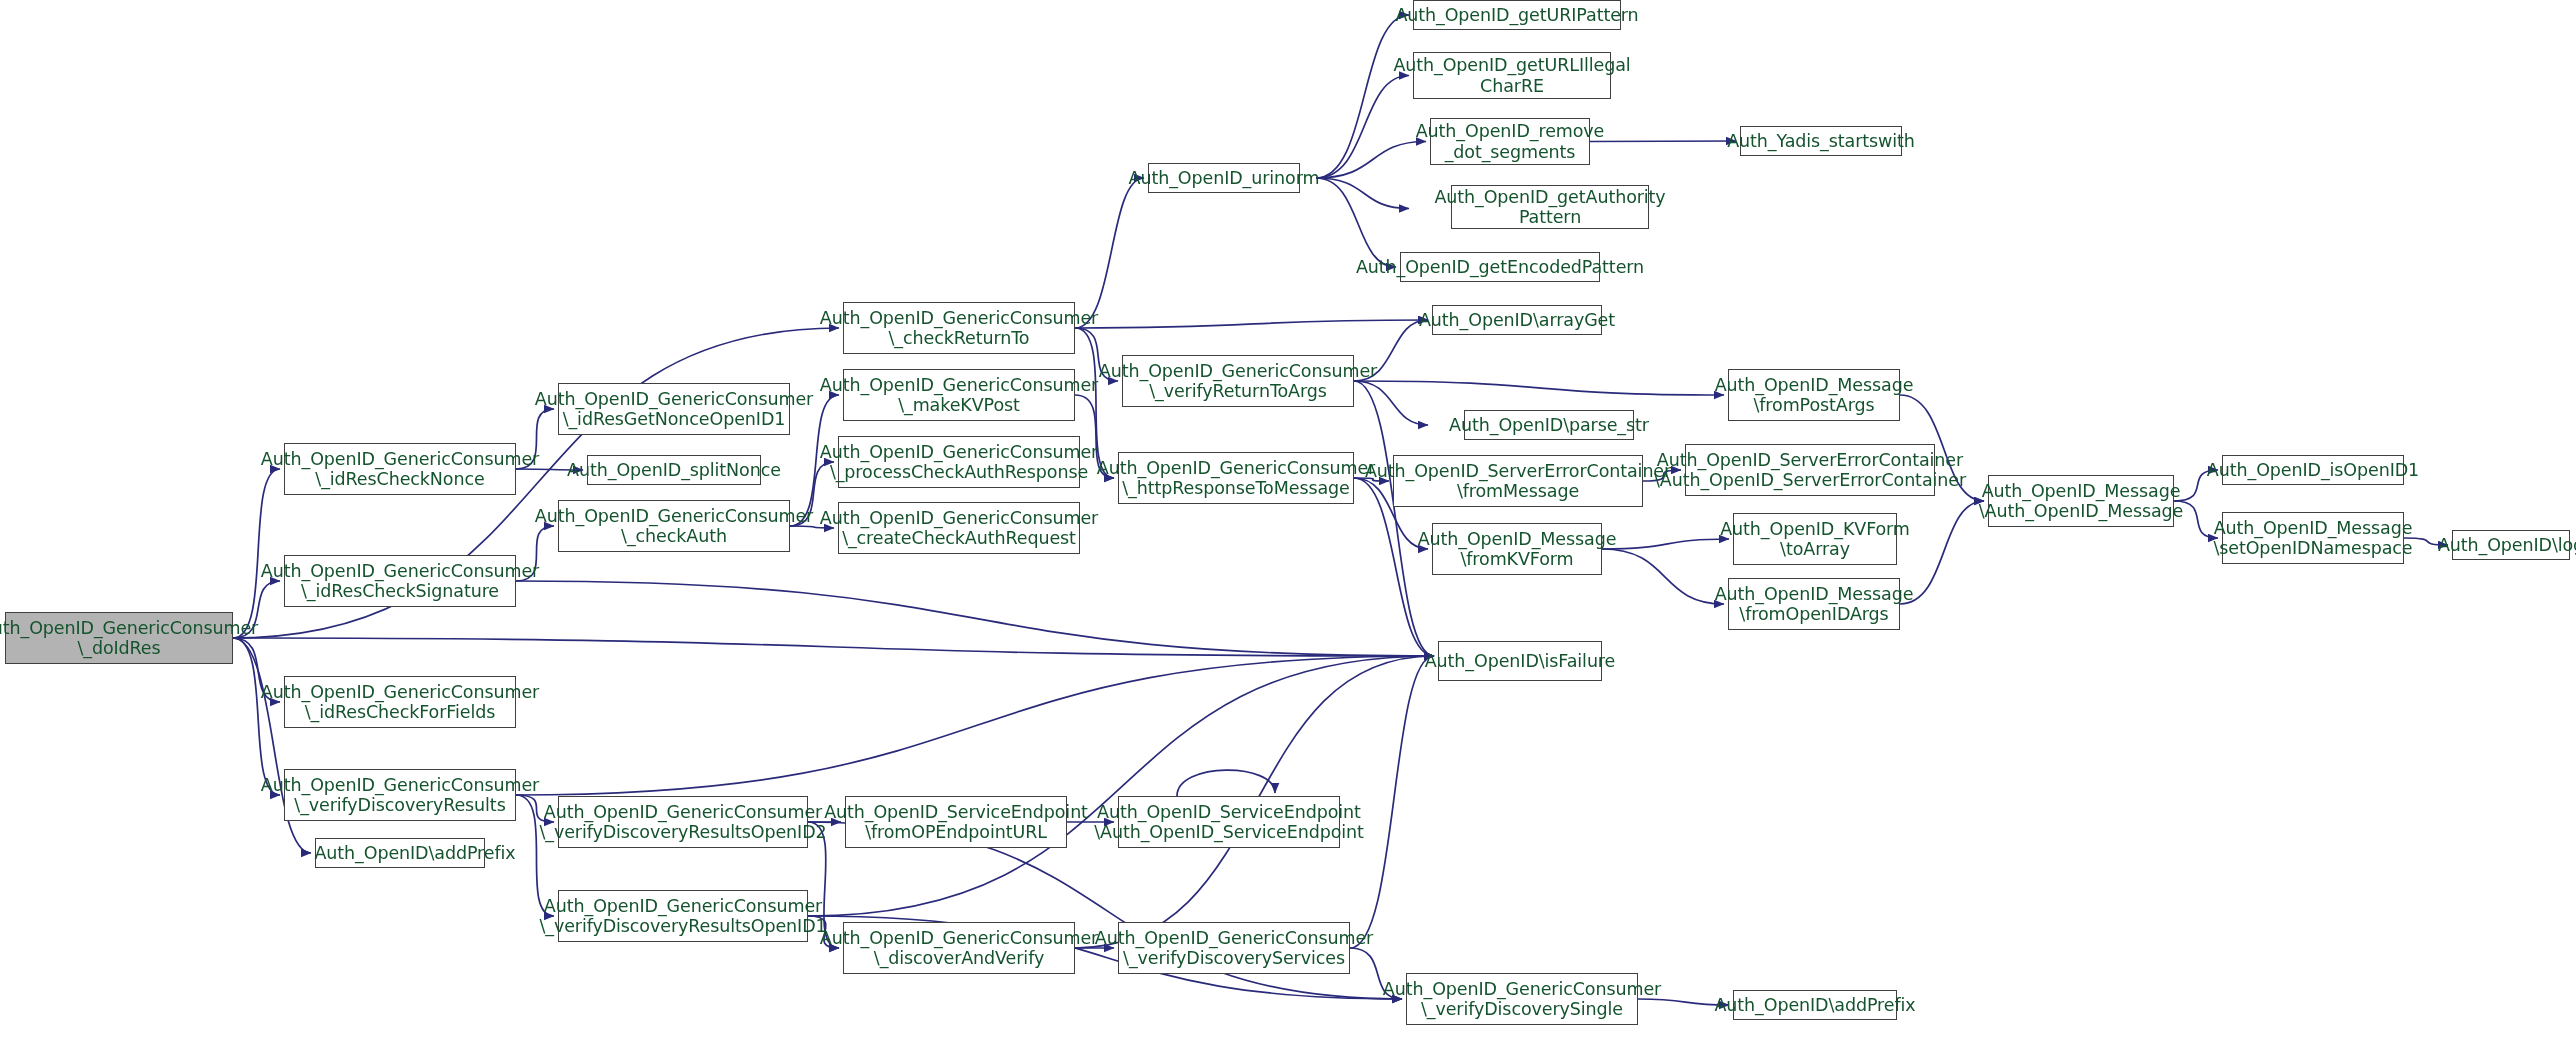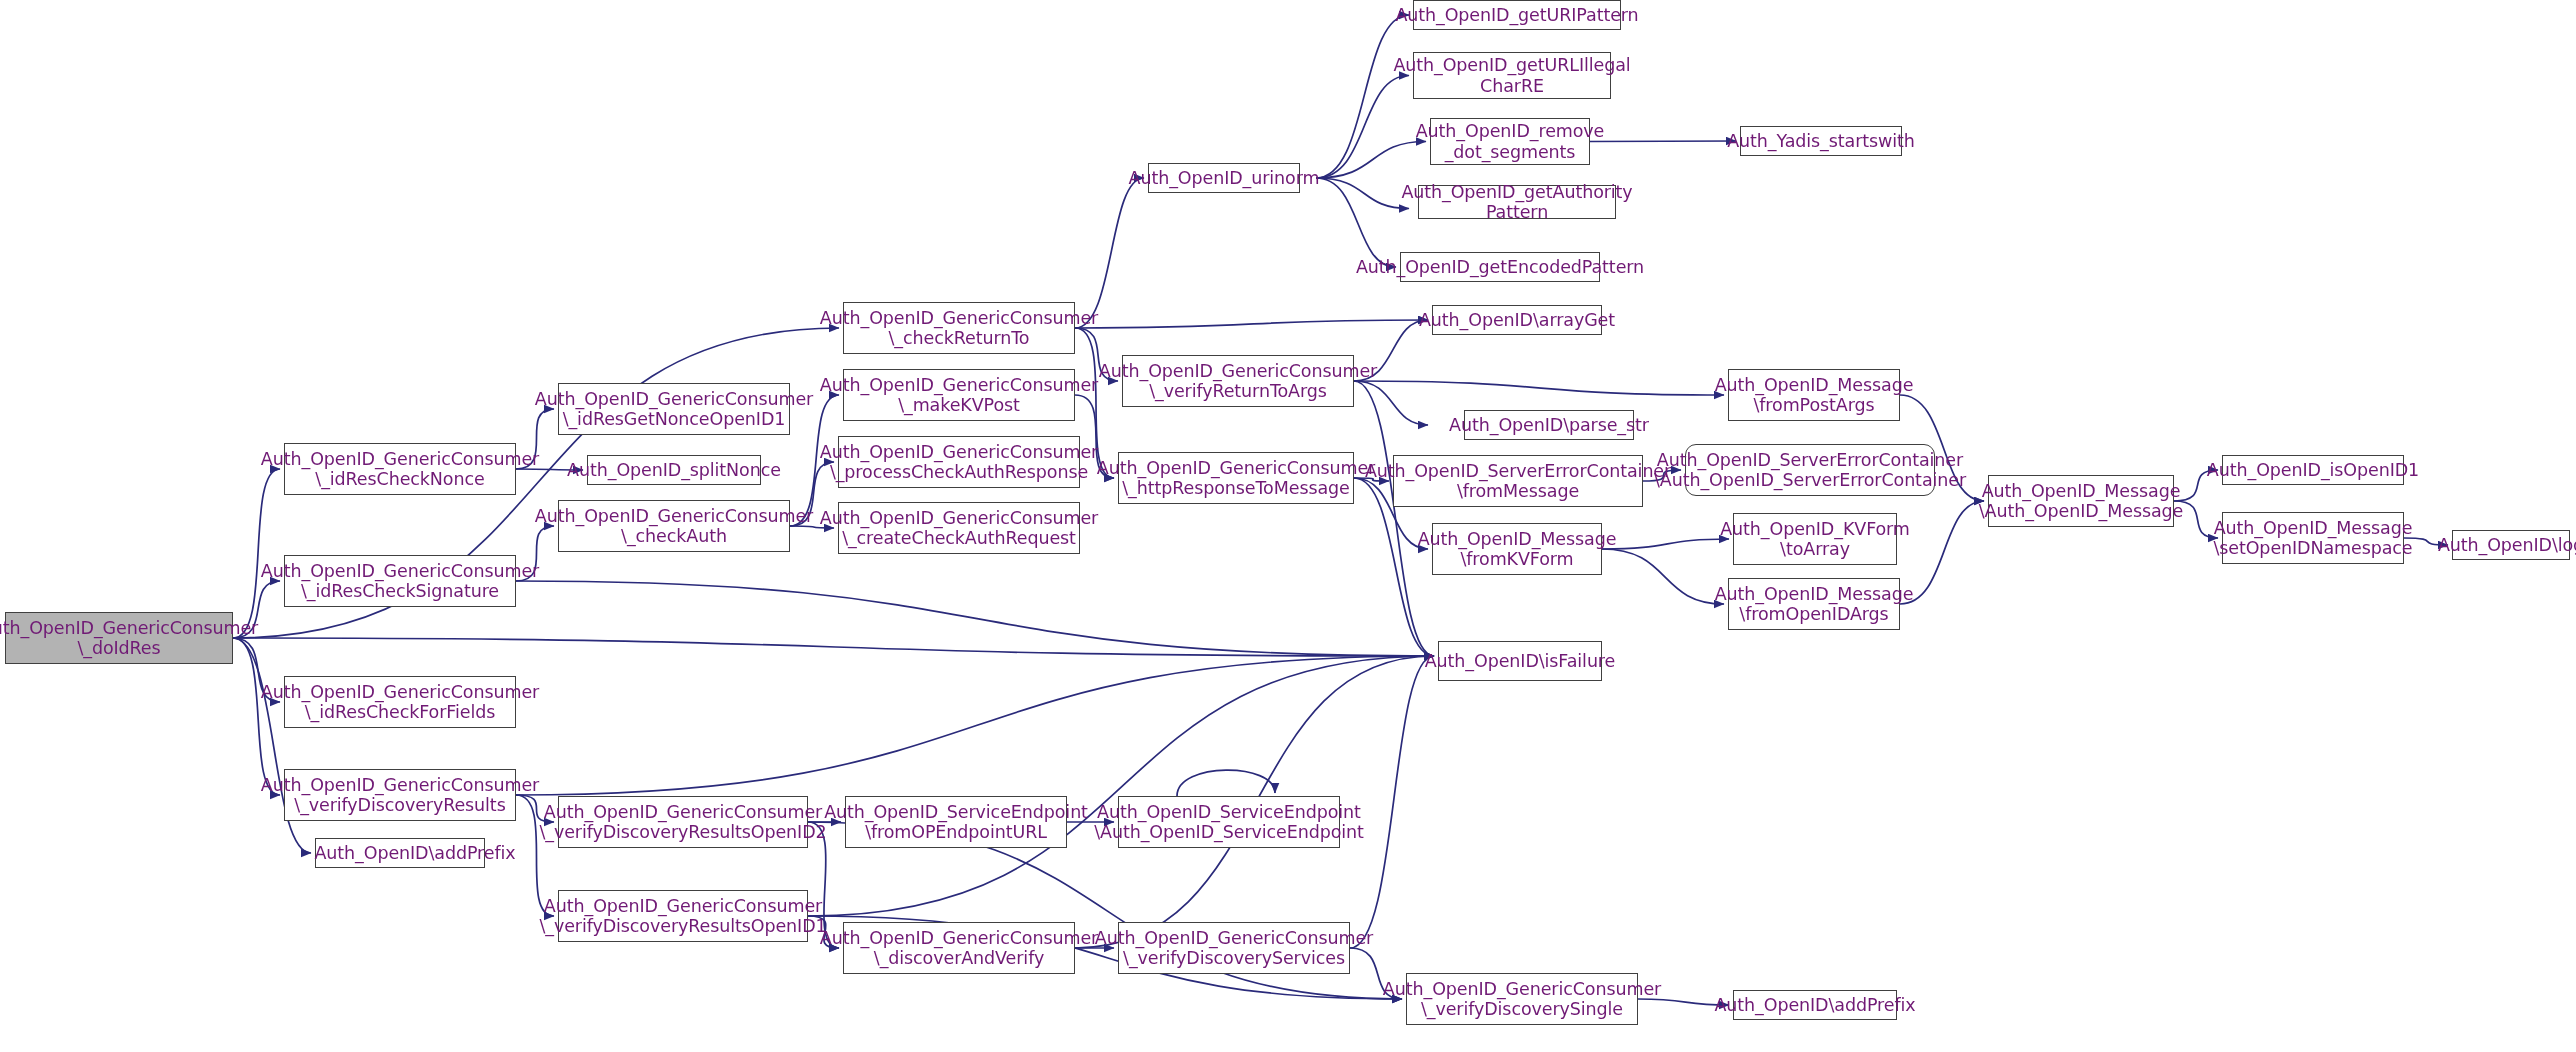--- a/index.html
+++ b/index.html
@@ -4,21 +4,21 @@
 <style>
   html,body{margin:0;padding:0;background:#ffffff;}
   body{font-family:"DejaVu Sans","Liberation Sans",sans-serif;}
   #canvas{position:relative;width:2576px;height:1052px;background:#ffffff;overflow:hidden;}
   #edges{position:absolute;left:0;top:0;width:2576px;height:1052px;pointer-events:none;}
   .node{
     position:absolute;
     box-sizing:border-box;
     border:1.6px solid #404040;
     background:#ffffff;
-    color:#701a75;
+    color:#14532d;
     display:flex;
     align-items:center;
     justify-content:center;
     text-align:center;
     font-size:17.5px;
     line-height:1.16;
     letter-spacing:-0.1px;
     white-space:pre-line;
     padding:1px 6px;
   }
@@ -133,33 +133,33 @@
 \_httpResponseToMessage</div>
       <div class="node" style="left: 1118px; top: 796px; width: 222px; height: 52px;">Auth_OpenID_ServiceEndpoint
 \Auth_OpenID_ServiceEndpoint</div>
       <div class="node" style="left: 1118px; top: 922px; width: 232px; height: 52px;">Auth_OpenID_GenericConsumer
 \_verifyDiscoveryServices</div>
       <div class="node" style="left: 1413px; top: 0px; width: 208px; height: 30px;">Auth_OpenID_getURIPattern</div>
       <div class="node" style="left: 1413px; top: 52px; width: 198px; height: 47px;">Auth_OpenID_getURLIllegal
 CharRE</div>
       <div class="node" style="left: 1430px; top: 118px; width: 160px; height: 47px;">Auth_OpenID_remove
 _dot_segments</div>
-      <div class="node" style="left: 1418px; top: 185px; width: 198px; height: 34px;">Auth_OpenID_getAuthority
+      <div class="node" style="left: 1451px; top: 185px; width: 198px; height: 44px;">Auth_OpenID_getAuthority
 Pattern</div>
       <div class="node" style="left: 1400px; top: 252px; width: 200px; height: 30px;">Auth_OpenID_getEncodedPattern</div>
       <div class="node" style="left: 1432px; top: 305px; width: 170px; height: 30px;">Auth_OpenID\arrayGet</div>
       <div class="node" style="left: 1432px; top: 410px; width: 170px; height: 30px; margin-left: 32px;">Auth_OpenID\parse_str</div>
       <div class="node" style="left: 1393px; top: 455px; width: 250px; height: 52px;">Auth_OpenID_ServerErrorContainer
 \fromMessage</div>
       <div class="node" style="left: 1432px; top: 523px; width: 170px; height: 52px;">Auth_OpenID_Message
 \fromKVForm</div>
       <div class="node" style="left: 1438px; top: 641px; width: 164px; height: 40px;">Auth_OpenID\isFailure</div>
       <div class="node" style="left: 1728px; top: 369px; width: 172px; height: 52px;">Auth_OpenID_Message
 \fromPostArgs</div>
-      <div class="node" style="left: 1685px; top: 444px; width: 250px; height: 52px; border-radius: 11px;">Auth_OpenID_ServerErrorContainer
+      <div class="node" style="left: 1685px; top: 444px; width: 250px; height: 52px;">Auth_OpenID_ServerErrorContainer
 \Auth_OpenID_ServerErrorContainer</div>
       <div class="node" style="left: 1733px; top: 513px; width: 164px; height: 52px;">Auth_OpenID_KVForm
 \toArray</div>
       <div class="node" style="left: 1728px; top: 578px; width: 172px; height: 52px;">Auth_OpenID_Message
 \fromOpenIDArgs</div>
       <div class="node" style="left: 1988px; top: 475px; width: 186px; height: 52px;">Auth_OpenID_Message
 \Auth_OpenID_Message</div>
       <div class="node" style="left: 2222px; top: 455px; width: 182px; height: 30px;">Auth_OpenID_isOpenID1</div>
       <div class="node" style="left: 2222px; top: 512px; width: 182px; height: 52px;">Auth_OpenID_Message
 \setOpenIDNamespace</div>

